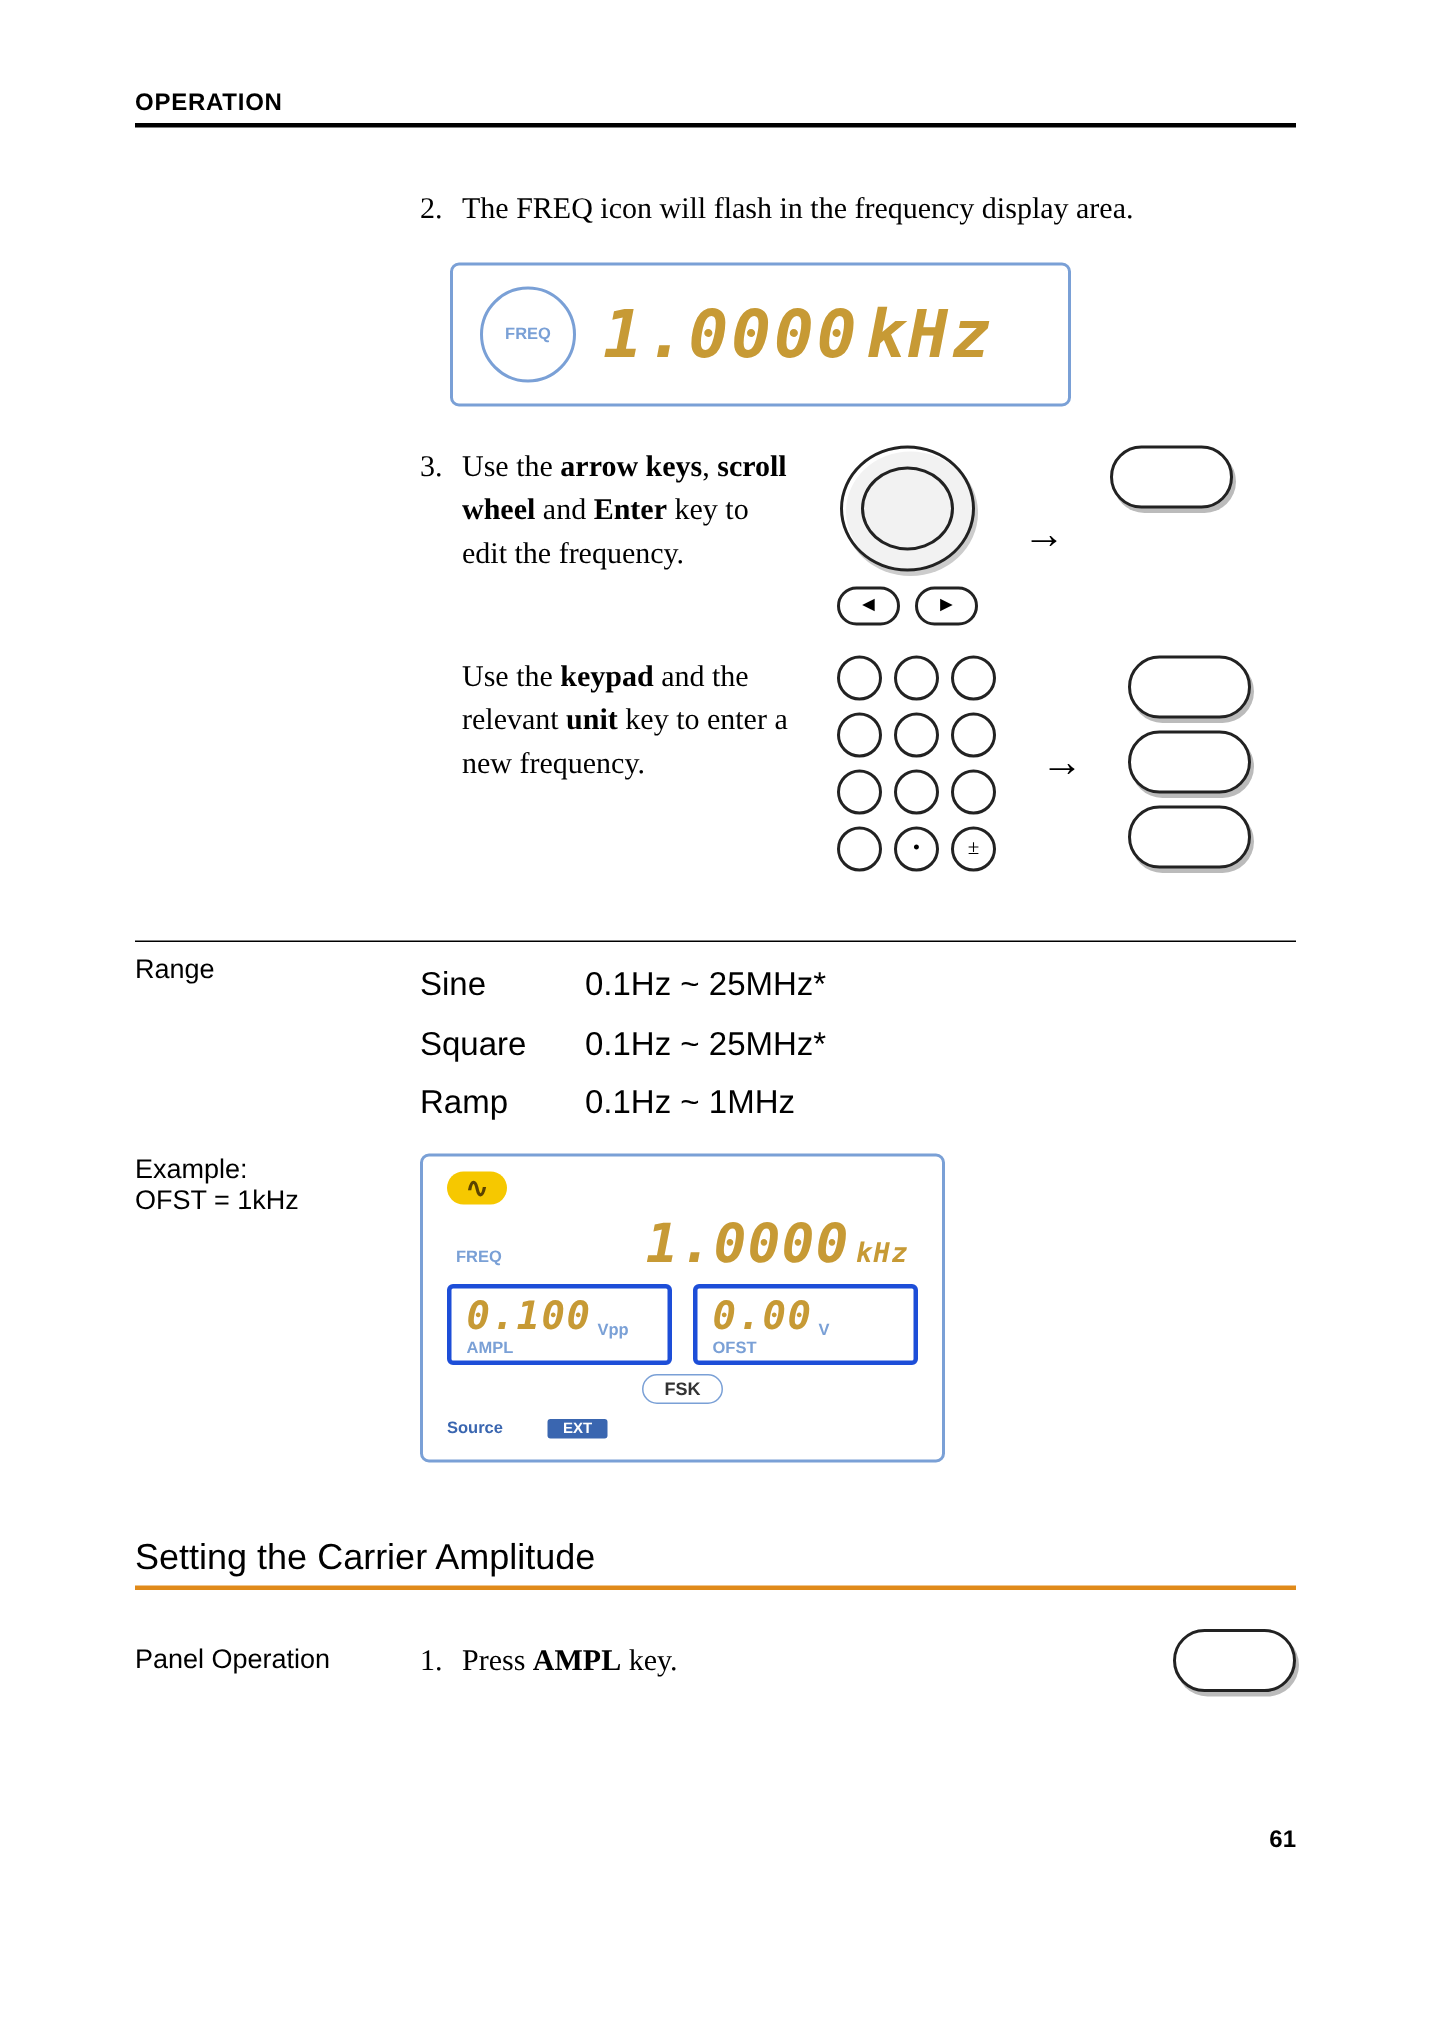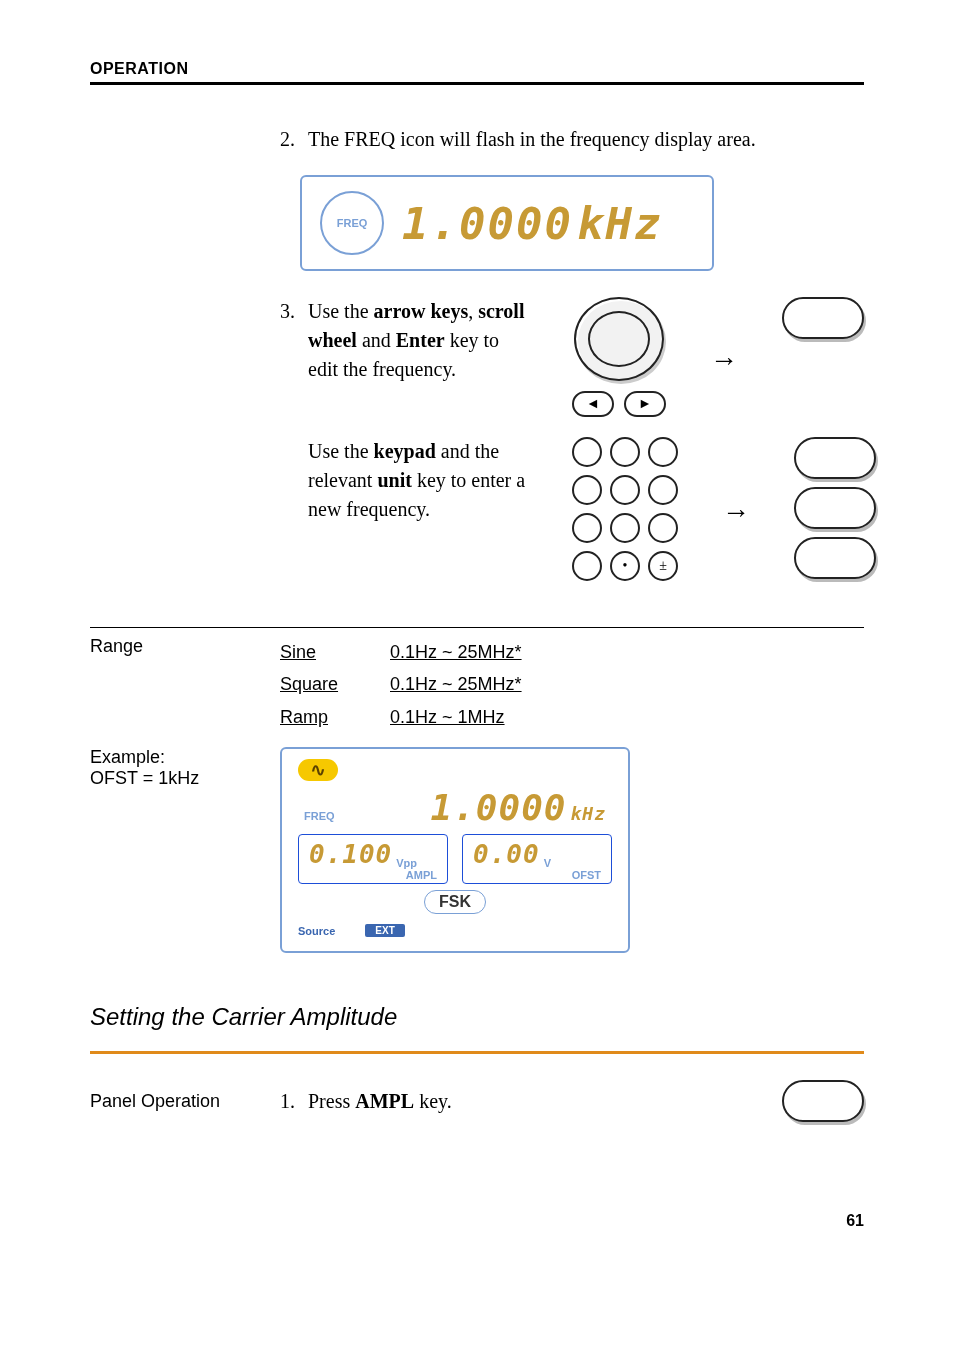--- a/index.html
+++ b/index.html
@@ -88,21 +88,21 @@
     font-style: italic;
     font-weight: 800;
     font-size: 44px;
     color: #c79a35;
     letter-spacing: 2px;
   }
 
   .row3 {
     display: flex;
     align-items: flex-start;
-    gap: 44px;
+    gap: 30px;
     margin-bottom: 20px;
   }
   .row3 .txt {
     width: 220px;
     font-size: 20px;
     line-height: 1.45;
   }
   .arrow {
     font-size: 28px;
     align-self: center;
@@ -154,23 +154,22 @@
   }
   .keypad .k.dot, .keypad .k.pm {
     display:flex; align-items:center; justify-content:center;
     font-size: 14px;
   }
 
   .range-block { margin-top: 10px; }
   .range-row {
     display:flex;
     font-family: Arial, sans-serif;
-    font-size: 18px;
+    font-size: 22px;
     line-height: 1.8;
-    text-decoration: underline;
   }
   .range-row .rname { width: 110px; }
   .range-row .rval { flex:1; }
 
   .range-note {
     border-top: 1px solid #000;
     border-bottom: 1px solid #000;
     padding: 8px 0;
     margin-top: 8px;
     font-family: Arial, sans-serif;
@@ -209,39 +208,38 @@
     color: #c79a35;
     font-size: 36px;
     letter-spacing: 1px;
   }
   .screen-row2 {
     display:flex;
     gap: 14px;
     align-items: stretch;
   }
   .screen-cell {
-    border: 1px solid #1d4ed8;
+    border: 3px solid #1d4ed8;
     border-radius: 4px;
     padding: 4px 10px 2px 10px;
     flex:1;
-    display:flex; flex-direction: column; text-align: right;
+    display:flex; flex-direction: column;
   }
   .screen-cell .val { color:#c79a35; font-family: monospace; font-style: italic; font-weight: 800; font-size: 26px; letter-spacing: 1px;}
   .screen-cell .unit { color:#7aa0d6; font-family: Arial, sans-serif; font-size: 11px; align-self:flex-end; font-weight:600;}
   .screen-cell .topline { display:flex; align-items:flex-start; gap:4px;}
-  .fsk-pill { align-self:center; border:1px solid #7aa0d6; border-radius:12px; font-family: Arial, sans-serif; font-size:16px; font-weight:700; padding: 2px 14px; color:#333;}
+  .fsk-pill { align-self:center; border:1px solid #7aa0d6; border-radius:12px; font-family: Arial, sans-serif; font-size:12px; font-weight:700; padding: 2px 14px; color:#333;}
   .src-row { display:flex; gap:30px; justify-content:flex-start; align-items:center; margin-top:4px;}
   .src-row .src { color:#3a66b0; font-family:Arial, sans-serif; font-size:11px; font-weight:700;}
   .src-row .ext { background:#3a66b0; color:#fff; font-family:Arial, sans-serif; font-size:10px; font-weight:700; padding: 1px 10px; border-radius:2px;}
 
   .section-heading {
     font-family: Arial, sans-serif;
     font-size: 24px;
-    margin-bottom: 20px;
-    font-style: italic;
+    margin-bottom: 4px;
   }
   .orange-rule {
     height: 3px;
     background: #e08a1a;
     margin-bottom: 26px;
   }
 
   .page-num {
     text-align: right;
     font-family: Arial, sans-serif;

